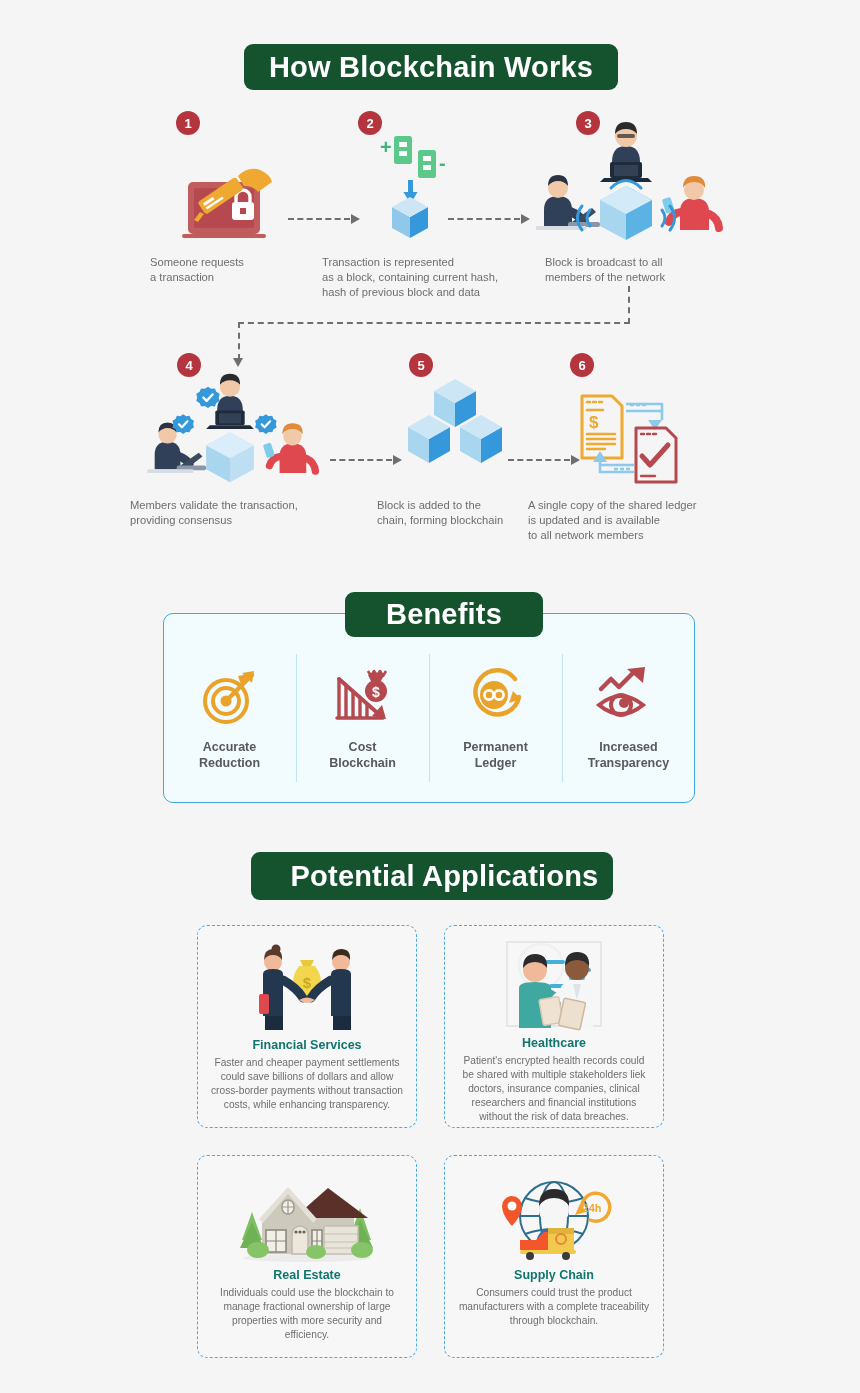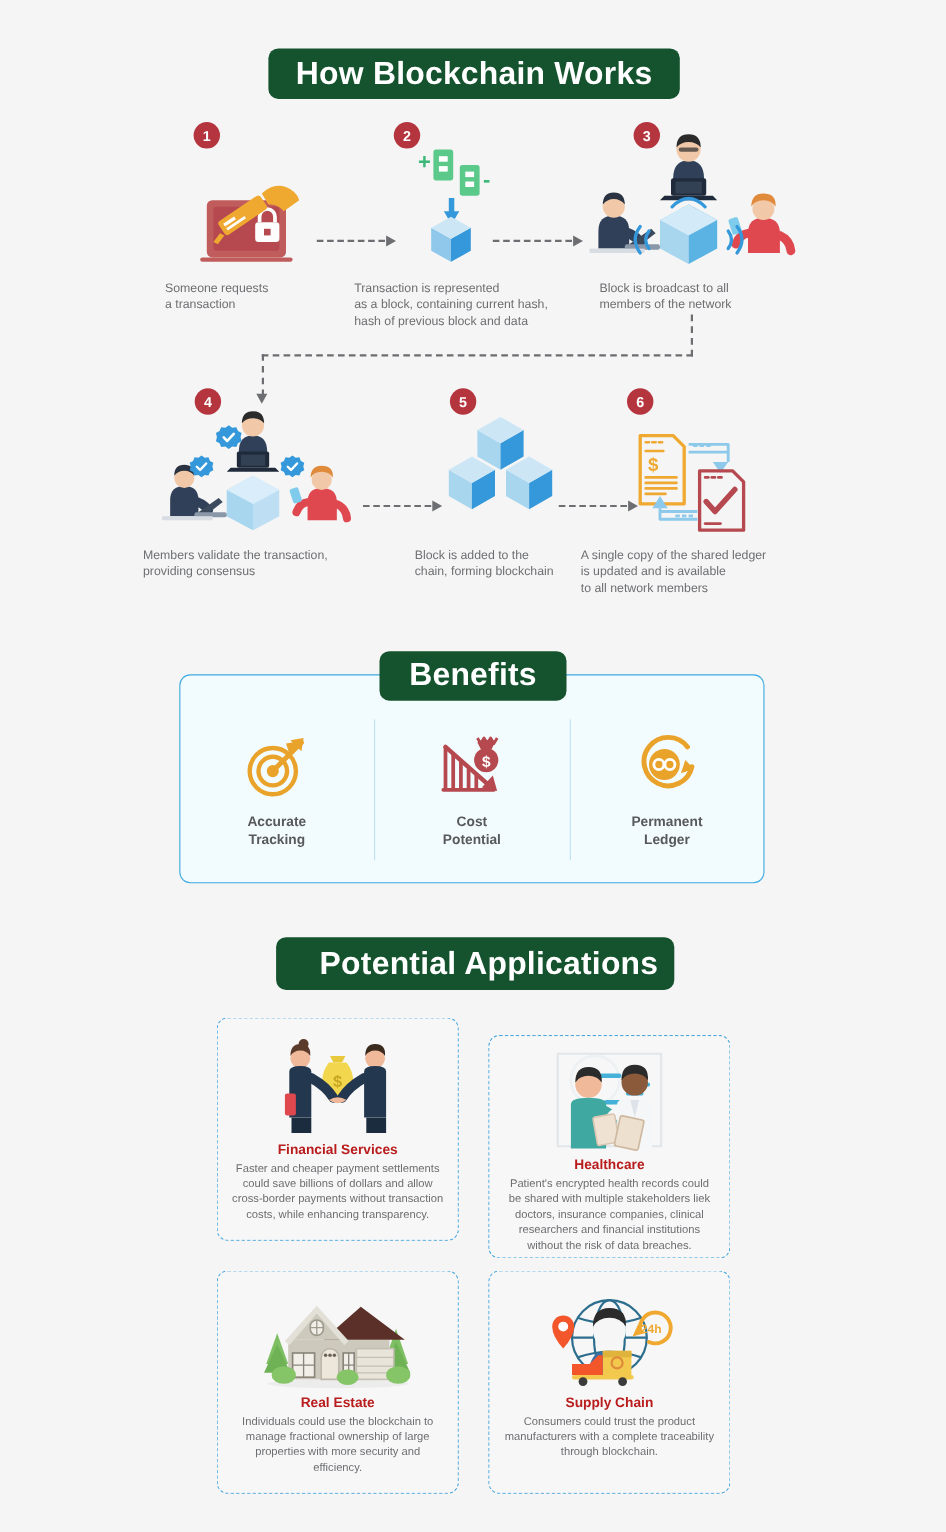--- a/index.html
+++ b/index.html
@@ -16,21 +16,21 @@
     position: absolute;
     background: #14532d;
     color: #fff;
     border-radius: 9px;
     display: flex; align-items: center; justify-content: center;
     font-size: 29px; font-weight: bold;
     letter-spacing: .2px;
     z-index: 6;
   }
   #title-how   { left: 244px; top: 44px;  width: 374px; height: 46px; }
-  #title-ben   { left: 345px; top: 592px; width: 170px; height: 45px; }
+  #title-ben   { left: 345px; top: 592px; width: 198px; height: 45px; }
   #title-apps  { left: 251px; top: 852px; width: 362px; height: 48px; padding-left: 25px; }
 
   
   .step { position: absolute; }
   .step-badge {
     position: absolute;
     width: 24px; height: 24px; border-radius: 50%;
     background: #b5353f;
     color: #fff; font-size: 13px; font-weight: bold;
     display: flex; align-items: center; justify-content: center;
@@ -101,27 +101,27 @@
   
   .app-card {
     position: absolute;
     border: 1.5px dashed #4aa8de;
     border-radius: 10px;
     background: #f7f7f7;
     display: flex; flex-direction: column; align-items: center;
     padding: 14px 12px 12px;
   }
   #app-0 { left: 197px; top: 925px;  width: 220px; height: 203px; }
-  #app-1 { left: 444px; top: 925px;  width: 220px; height: 203px; margin-top: 16px; }
+  #app-1 { left: 444px; top: 925px;  width: 220px; height: 203px; }
   #app-2 { left: 197px; top: 1155px; width: 220px; height: 203px; }
   #app-3 { left: 444px; top: 1155px; width: 220px; height: 203px; }
   .app-art { height: 92px; display: flex; align-items: flex-end; justify-content: center; }
   .app-title {
     margin-top: 6px;
-    font-size: 12.5px; font-weight: bold; color: #b91c1c;
+    font-size: 12.5px; font-weight: bold; color: #0f766e;
   }
   .app-desc {
     margin-top: 4px; text-align: center;
     font-size: 10.2px; color: #6d6e71; line-height: 1.38;
   }
   svg { display: block; overflow: visible; }
 </style>
 </head>
 <body>
 
@@ -407,21 +407,21 @@
             <circle cx="27" cy="36" r="21"></circle>
             <circle cx="27" cy="36" r="13"></circle>
           </g>
           <circle cx="27" cy="36" r="5.5" fill="#eaa32a"></circle>
           <path d="M27 36 L53 10" stroke="#eaa32a" stroke-width="4.5" stroke-linecap="round"></path>
           <path d="M43 8 l12 -2 l-2 12 z" fill="#eaa32a"></path>
           <path d="M42 20 l-3 -9 l11 -2 z" fill="#eaa32a"></path>
         </svg>
       </div>
       <div class="benefit-label">Accurate
-Tracking</div>
+Reduction</div>
     </div>
 
     <div class="benefit">
       <div class="benefit-icon">
         <svg width="62" height="62" viewBox="0 0 62 62">
           <g stroke="#b5494f" stroke-width="3.4" stroke-linecap="round">
             <path d="M7 14 v38"></path>
             <path d="M14 20 v32"></path>
             <path d="M21 27 v25"></path>
             <path d="M28 34 v18"></path>
@@ -432,39 +432,52 @@
           <path d="M50 40 l4 14 l-14 -3 z" fill="#b5494f"></path>
           <g>
             <path d="M36 10 q8 -5 16 0 l-3 6 h-10 z" fill="#b5494f"></path>
             <path d="M36 6 l3 5 l3 -5 l3 5 l3 -5 l3 5 l3 -5" fill="none" stroke="#b5494f" stroke-width="2.6" stroke-linejoin="round"></path>
             <circle cx="44" cy="26" r="11" fill="#b5494f"></circle>
             <text x="44" y="32" font-size="14" font-weight="bold" fill="#fff" text-anchor="middle" font-family="Liberation Sans, sans-serif">$</text>
           </g>
         </svg>
       </div>
       <div class="benefit-label">Cost
-Potential</div>
+Blockchain</div>
     </div>
 
     <div class="benefit">
       <div class="benefit-icon">
         <svg width="62" height="62" viewBox="0 0 62 62">
           <path d="M50 14 a22 22 0 1 0 4 18" fill="none" stroke="#eaa32a" stroke-width="4.5" stroke-linecap="round"></path>
           <path d="M48 26 l8 8 l-12 4 z" fill="#eaa32a"></path>
           <circle cx="29" cy="30" r="14" fill="#eaa32a"></circle>
           <g fill="none" stroke="#fff" stroke-width="2.6">
             <circle cx="24" cy="30" r="4.6"></circle>
             <circle cx="34" cy="30" r="4.6"></circle>
           </g>
         </svg>
       </div>
       <div class="benefit-label">Permanent
 Ledger</div>
     </div>
 
+    <div class="benefit">
+      <div class="benefit-icon">
+        <svg width="68" height="62" viewBox="0 0 68 62">
+          <path d="M6 24 l10 -10 l8 8 l16 -16" fill="none" stroke="#b5494f" stroke-width="4.5" stroke-linecap="round" stroke-linejoin="round"></path>
+          <path d="M32 4 l18 -2 l-2 16 z" fill="#b5494f"></path>
+          <path d="M4 40 q22 -18 44 0 q-22 18 -44 0 z" fill="none" stroke="#b5494f" stroke-width="4"></path>
+          <circle cx="26" cy="40" r="10" fill="none" stroke="#b5494f" stroke-width="4"></circle>
+          <circle cx="29" cy="38" r="5" fill="#b5494f"></circle>
+        </svg>
+      </div>
+      <div class="benefit-label">Increased
+Transparency</div>
+    </div>
 
   </div>
 
   <div class="pill" id="title-apps">Potential Applications</div>
 
   <div class="app-card" id="app-0">
     <div class="app-art">
       <svg width="140" height="90" viewBox="0 0 140 90">
 
         <g transform="translate(58,10)">

